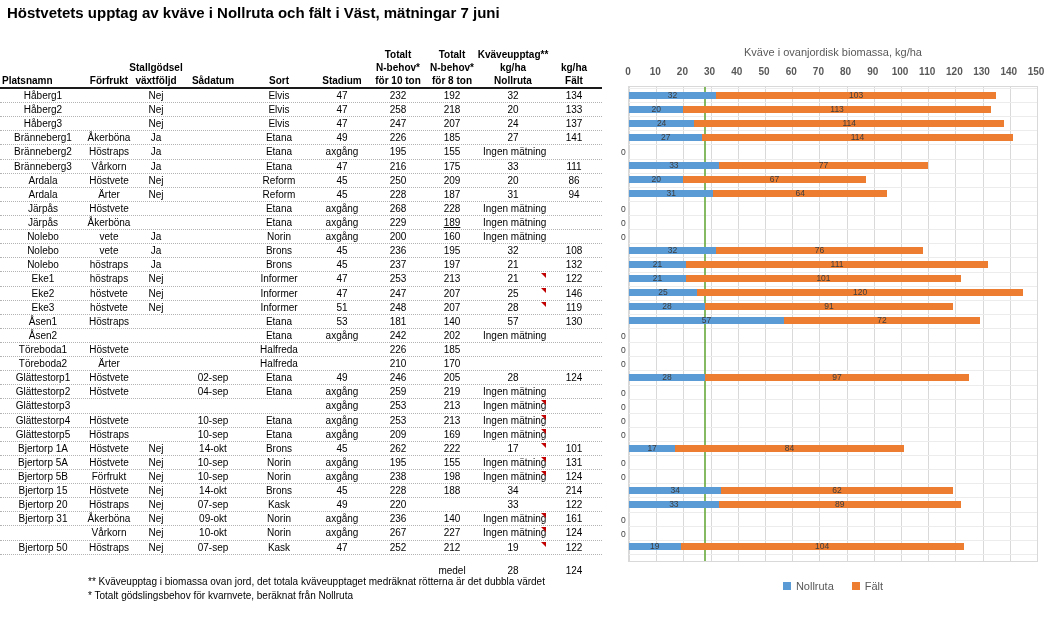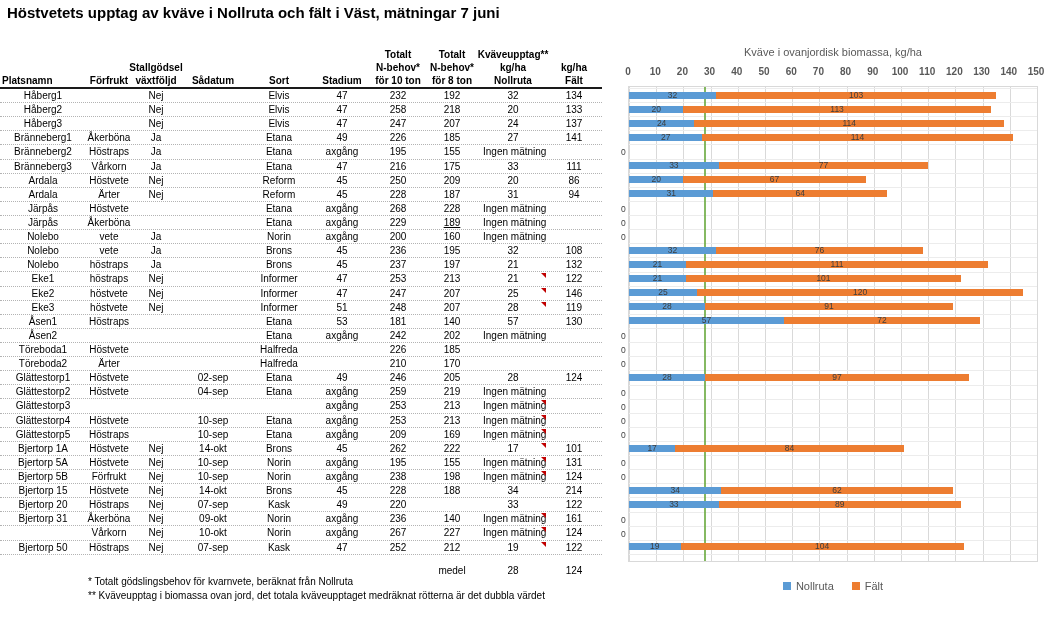--- a/index.html
+++ b/index.html
@@ -504,22 +504,22 @@
       <div class="mcell" style="width: 66px;"></div>
       <div class="mcell" style="width: 66px;"></div>
       <div class="mcell" style="width: 60px;"></div>
       <div class="mcell" style="width: 52px;"></div>
       <div class="mcell" style="width: 56px;">medel</div>
       <div class="mcell" style="width: 66px;">28</div>
       <div class="mcell" style="width: 56px;">124</div>
     </div>
 
   <div class="footnotes">
+    <div>** Kväveupptag i biomassa ovan jord, det totala kväveupptaget medräknat rötterna är det dubbla värdet</div>
     <div>* Totalt gödslingsbehov för kvarnvete, beräknat från Nollruta</div>
-    <div>** Kväveupptag i biomassa ovan jord, det totala kväveupptaget medräknat rötterna är det dubbla värdet</div>
   </div>
 
   <div class="chart-title">Kväve i ovanjordisk biomassa, kg/ha</div>
   <div class="ticks" id="ticks">
       <div class="tick" style="left: 0px;">0</div>
       <div class="tick" style="left: 27.2px;">10</div>
       <div class="tick" style="left: 54.4px;">20</div>
       <div class="tick" style="left: 81.6px;">30</div>
       <div class="tick" style="left: 108.8px;">40</div>
       <div class="tick" style="left: 136px;">50</div>

